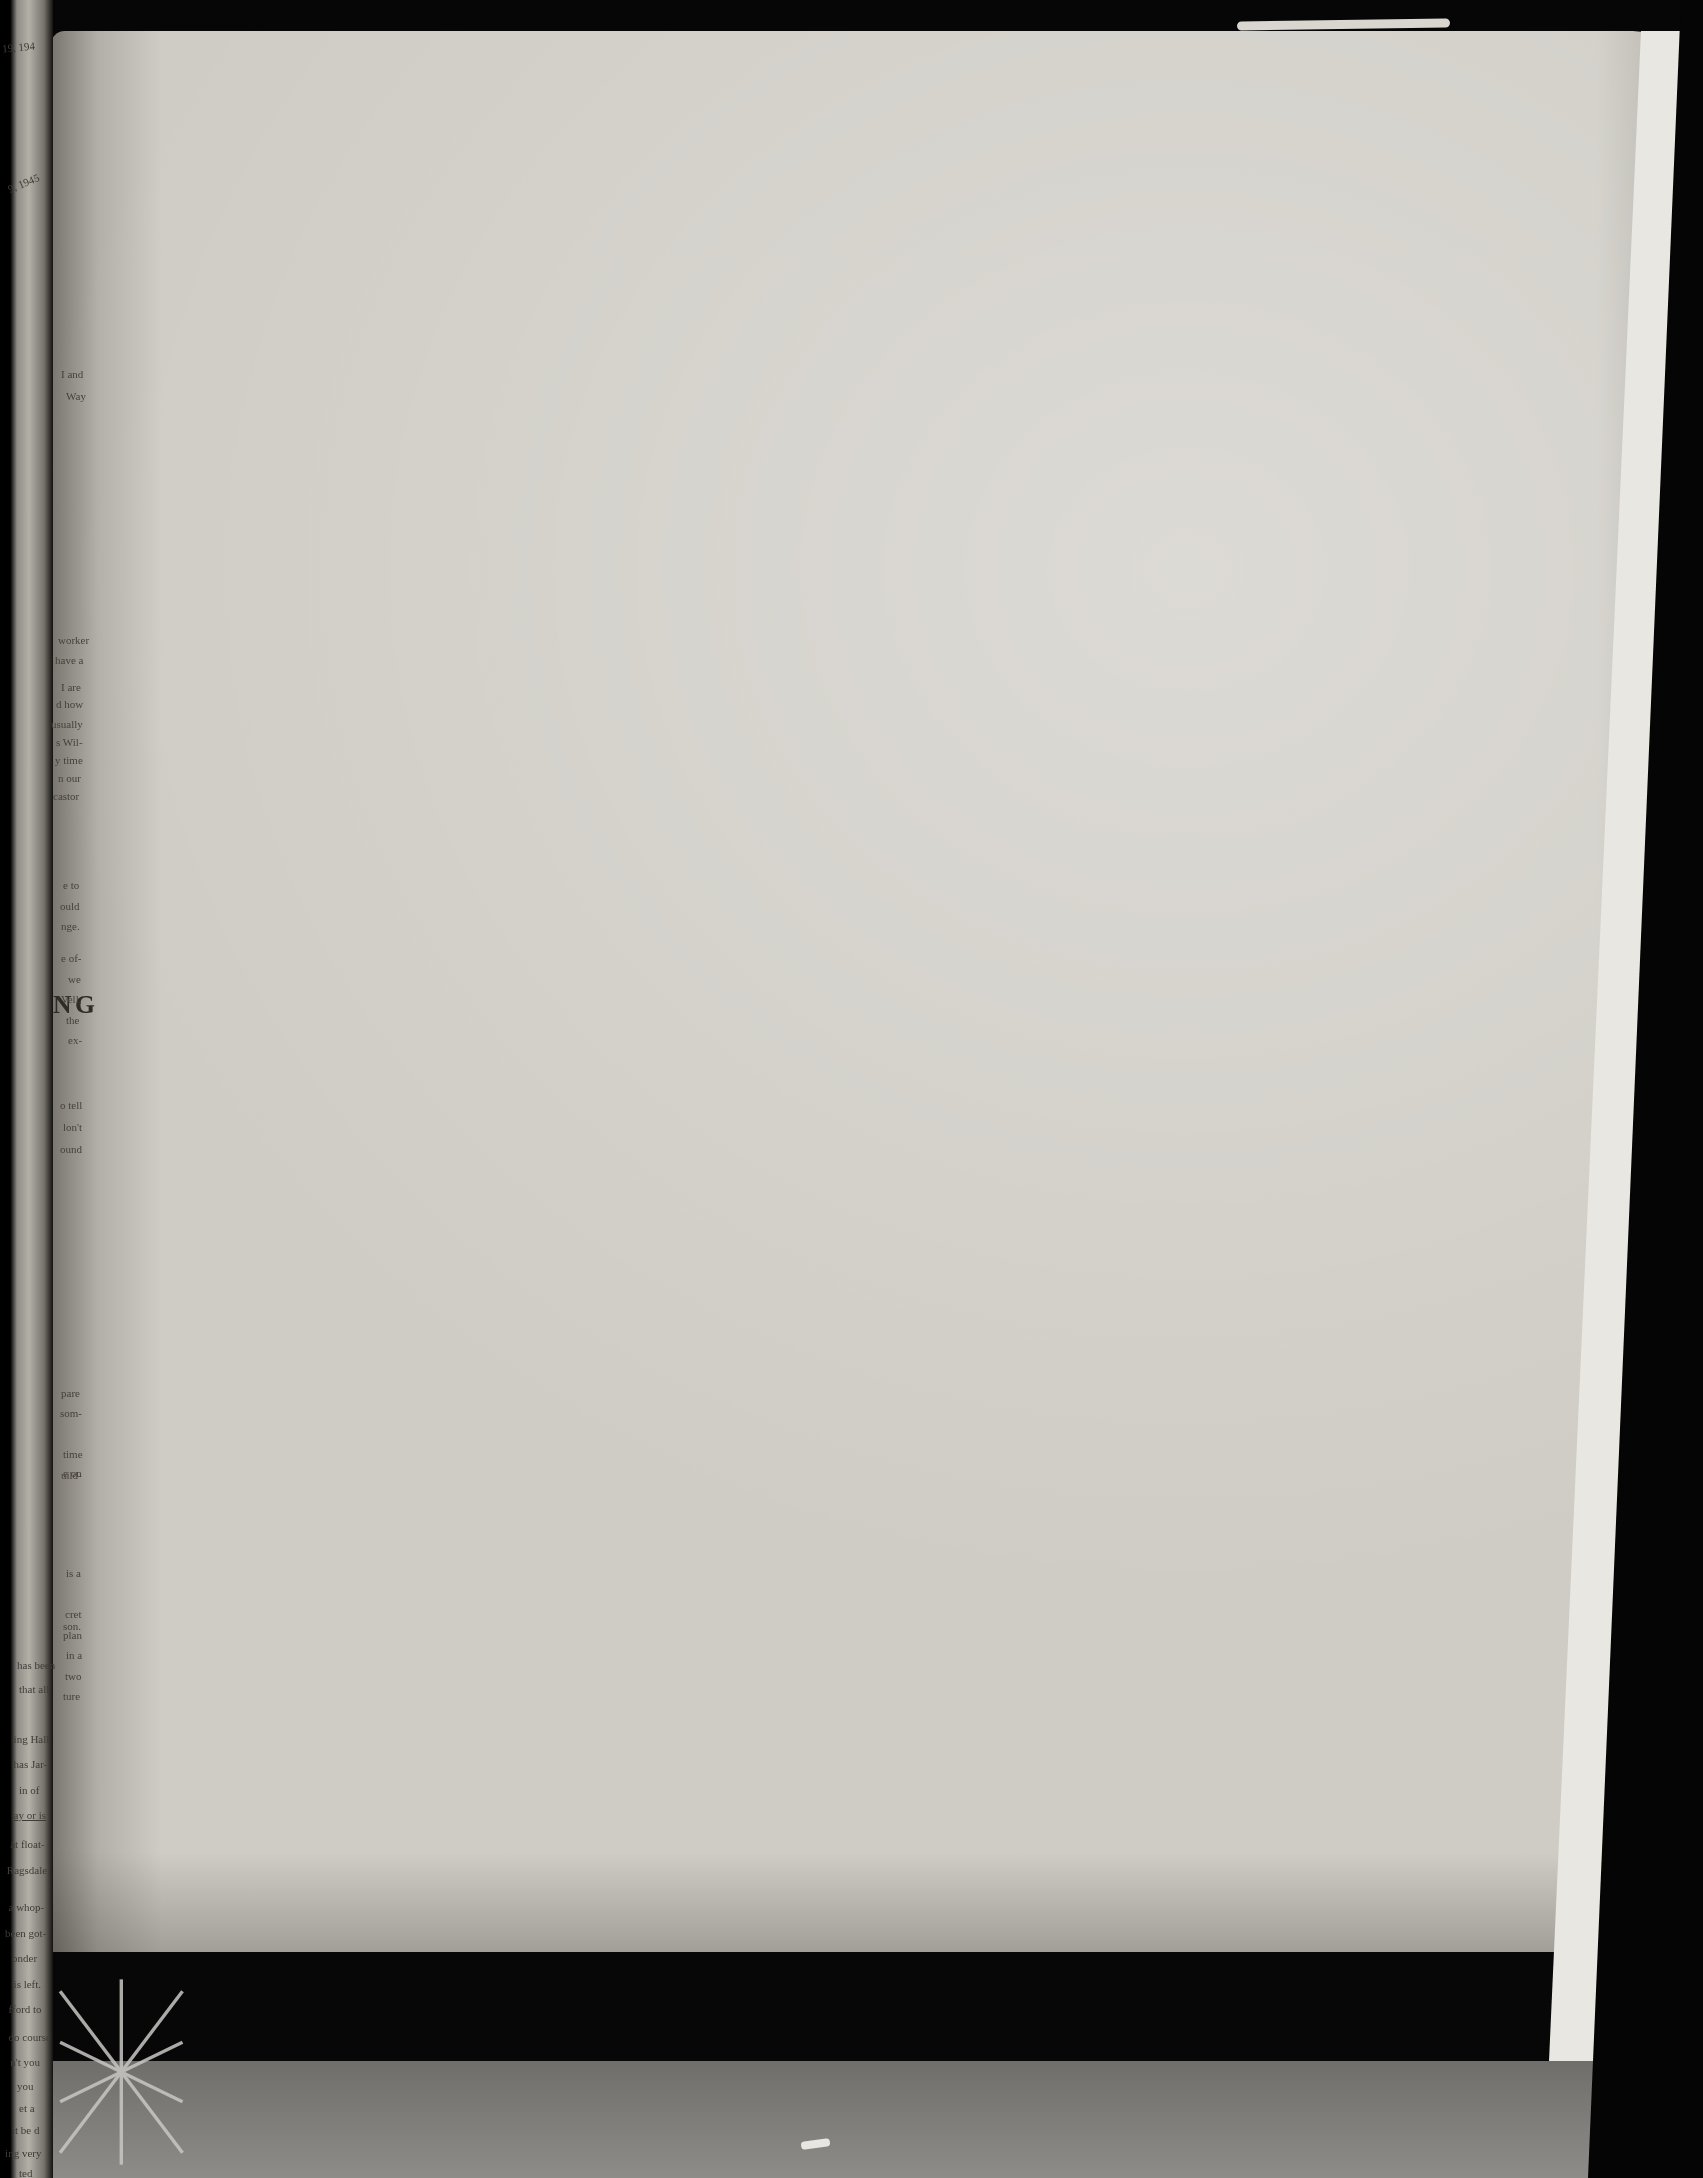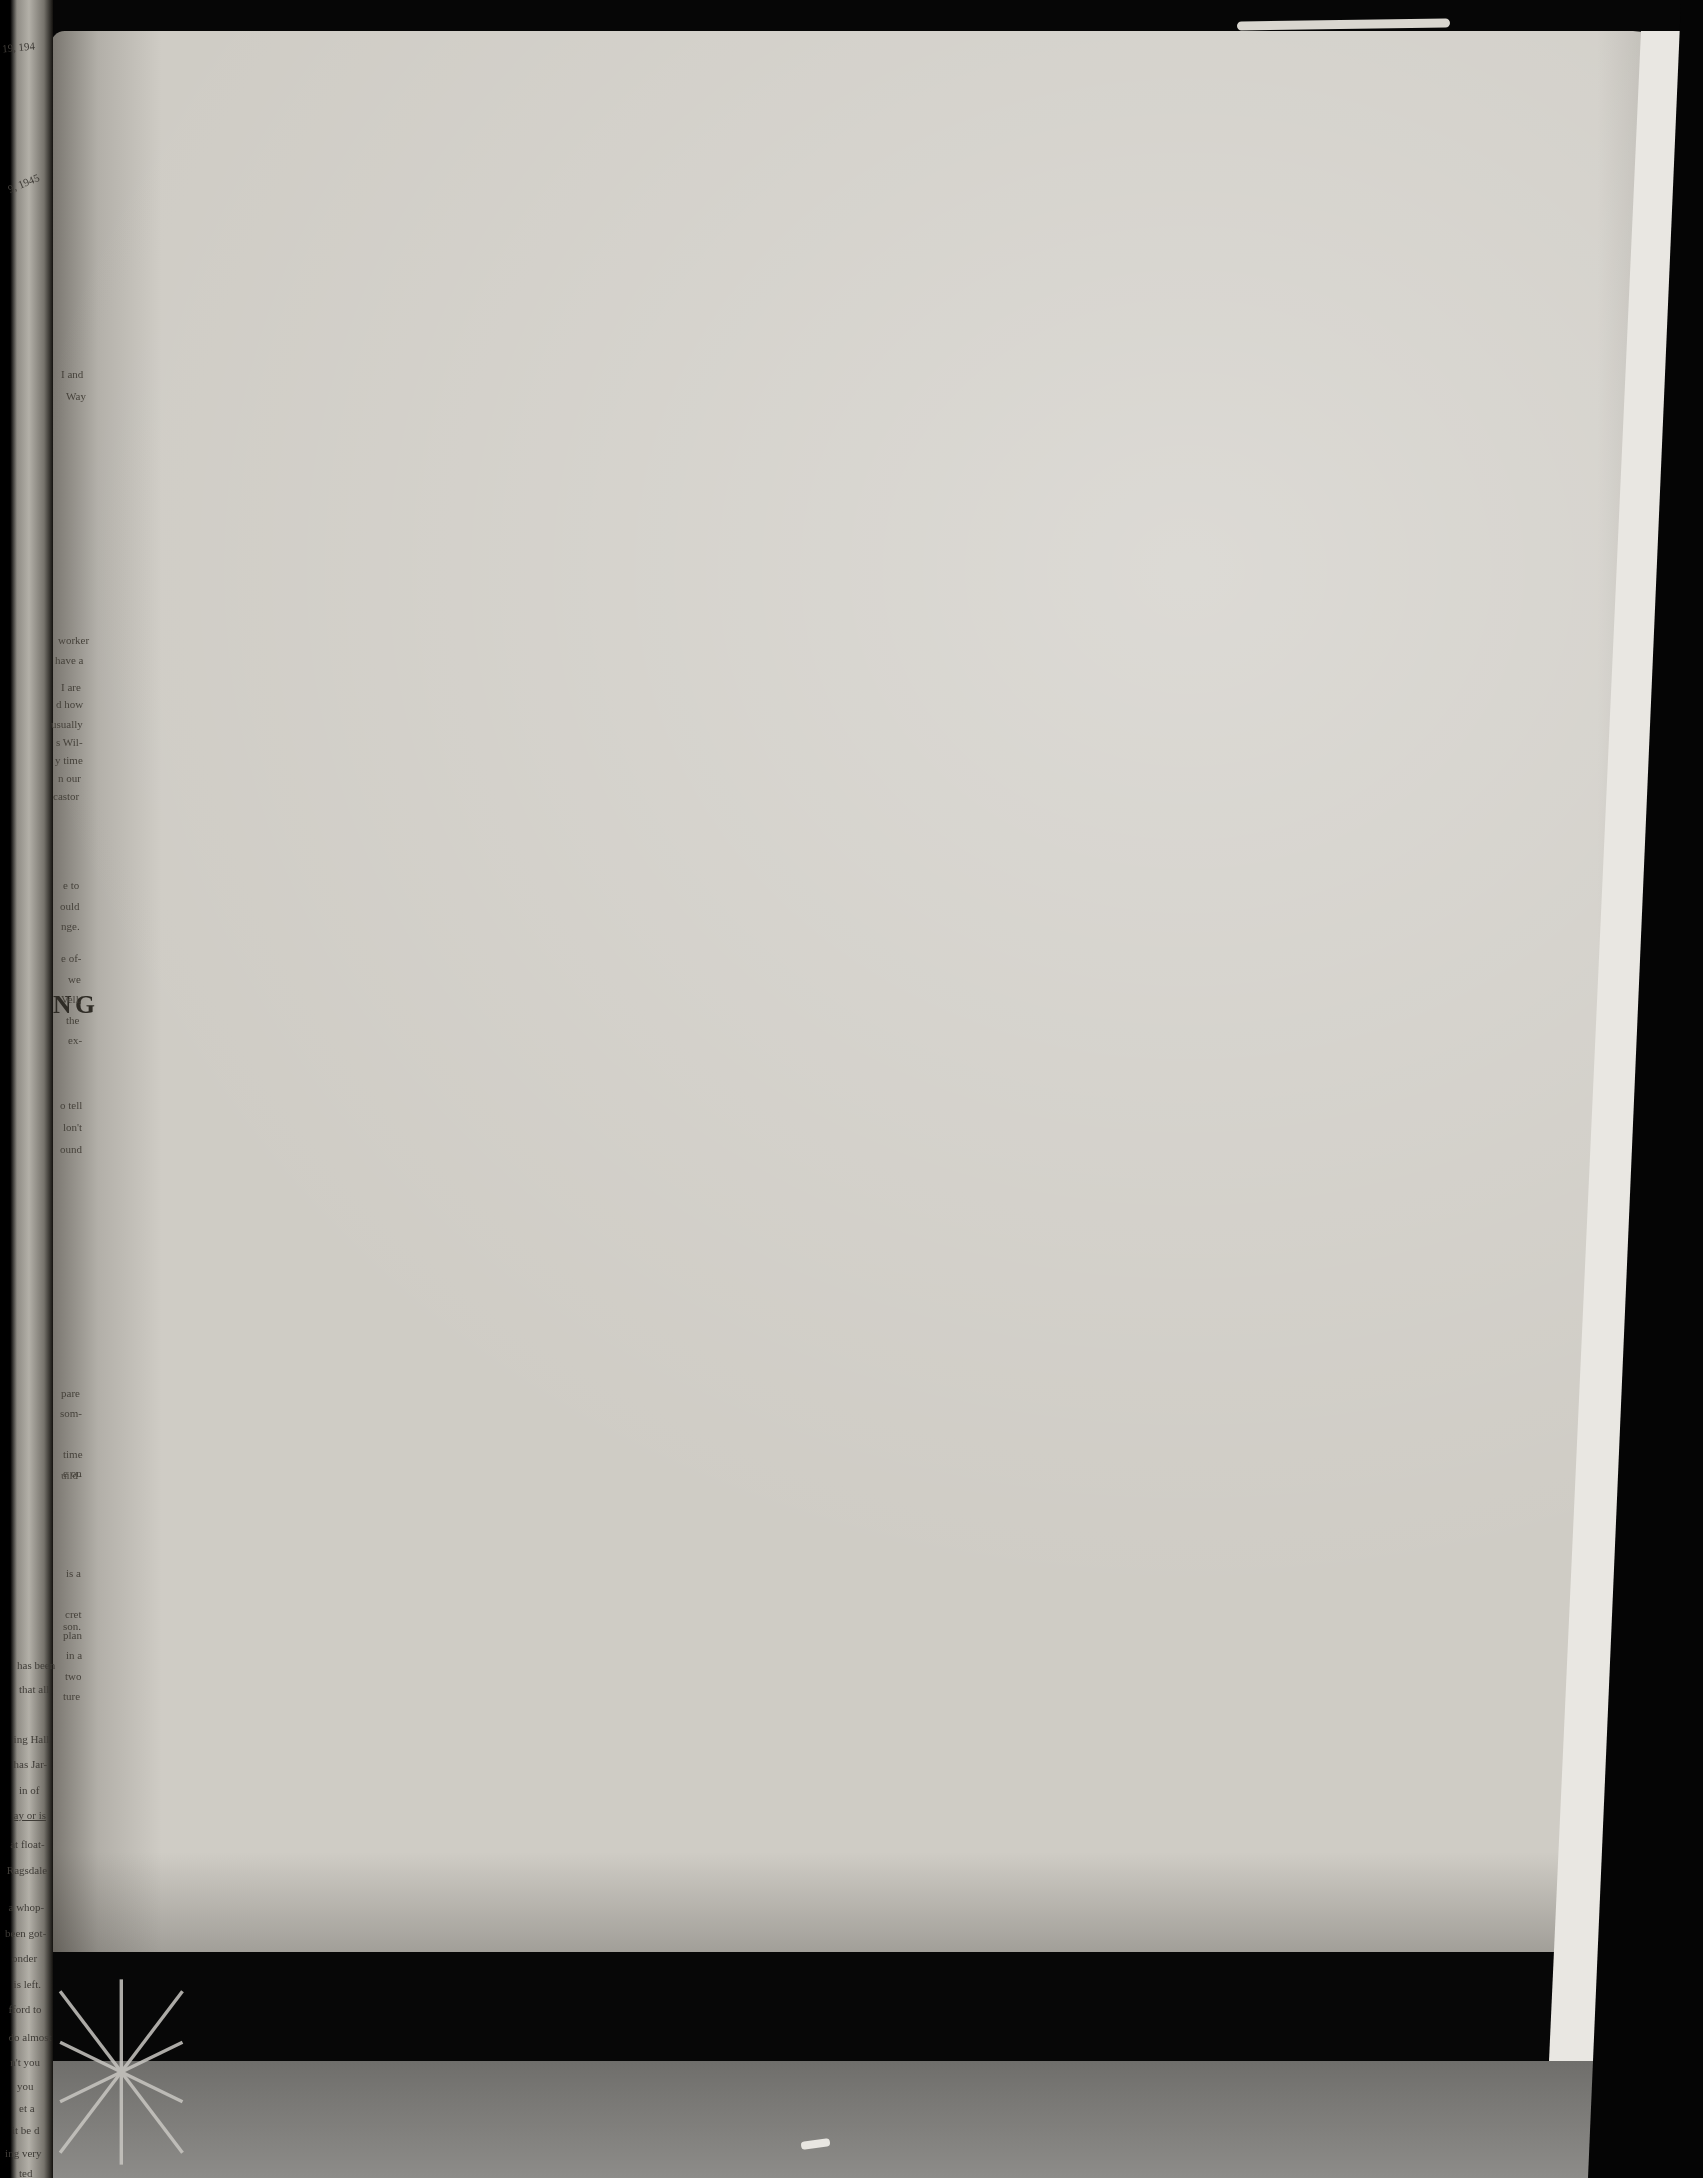--- a/index.html
+++ b/index.html
@@ -563,21 +563,21 @@
     <span class="frag light" style="left: 13.6px; top: 1758px;">has Jar-</span>
     <span class="frag light" style="left: 19px; top: 1784px;">in of</span>
     <span class="frag light" style="left: 13.6px; top: 1809px; text-decoration: underline;">ay or is</span>
     <span class="frag light" style="left: 10.2px; top: 1838px;">at float-</span>
     <span class="frag light" style="left: 6.8px; top: 1864px;">Ragsdale</span>
     <span class="frag light" style="left: 8.5px; top: 1901px;">a whop-</span>
     <span class="frag light" style="left: 5.1px; top: 1927px;">been got-</span>
     <span class="frag light" style="left: 12px; top: 1952px;">onder</span>
     <span class="frag light" style="left: 13.6px; top: 1978px;">is left.</span>
     <span class="frag light" style="left: 8.5px; top: 2003px;">fford to</span>
-    <span class="frag light" style="left: 8.5px; top: 2031px;">do almost</span>
+    <span class="frag light" style="left: 8.5px; top: 2031px;">do course</span>
     <span class="frag light" style="left: 10.2px; top: 2056px;">n't you</span>
     <span class="frag light" style="left: 17px; top: 2080px;">you</span>
     <span class="frag light" style="left: 19px; top: 2102px;">et a</span>
     <span class="frag light" style="left: 12px; top: 2124px;">it be d</span>
     <span class="frag light" style="left: 5.1px; top: 2147px;">ing very</span>
     <span class="frag light" style="left: 19px; top: 2167px;">ted</span>
   </div>
 
 
 </body></html>

